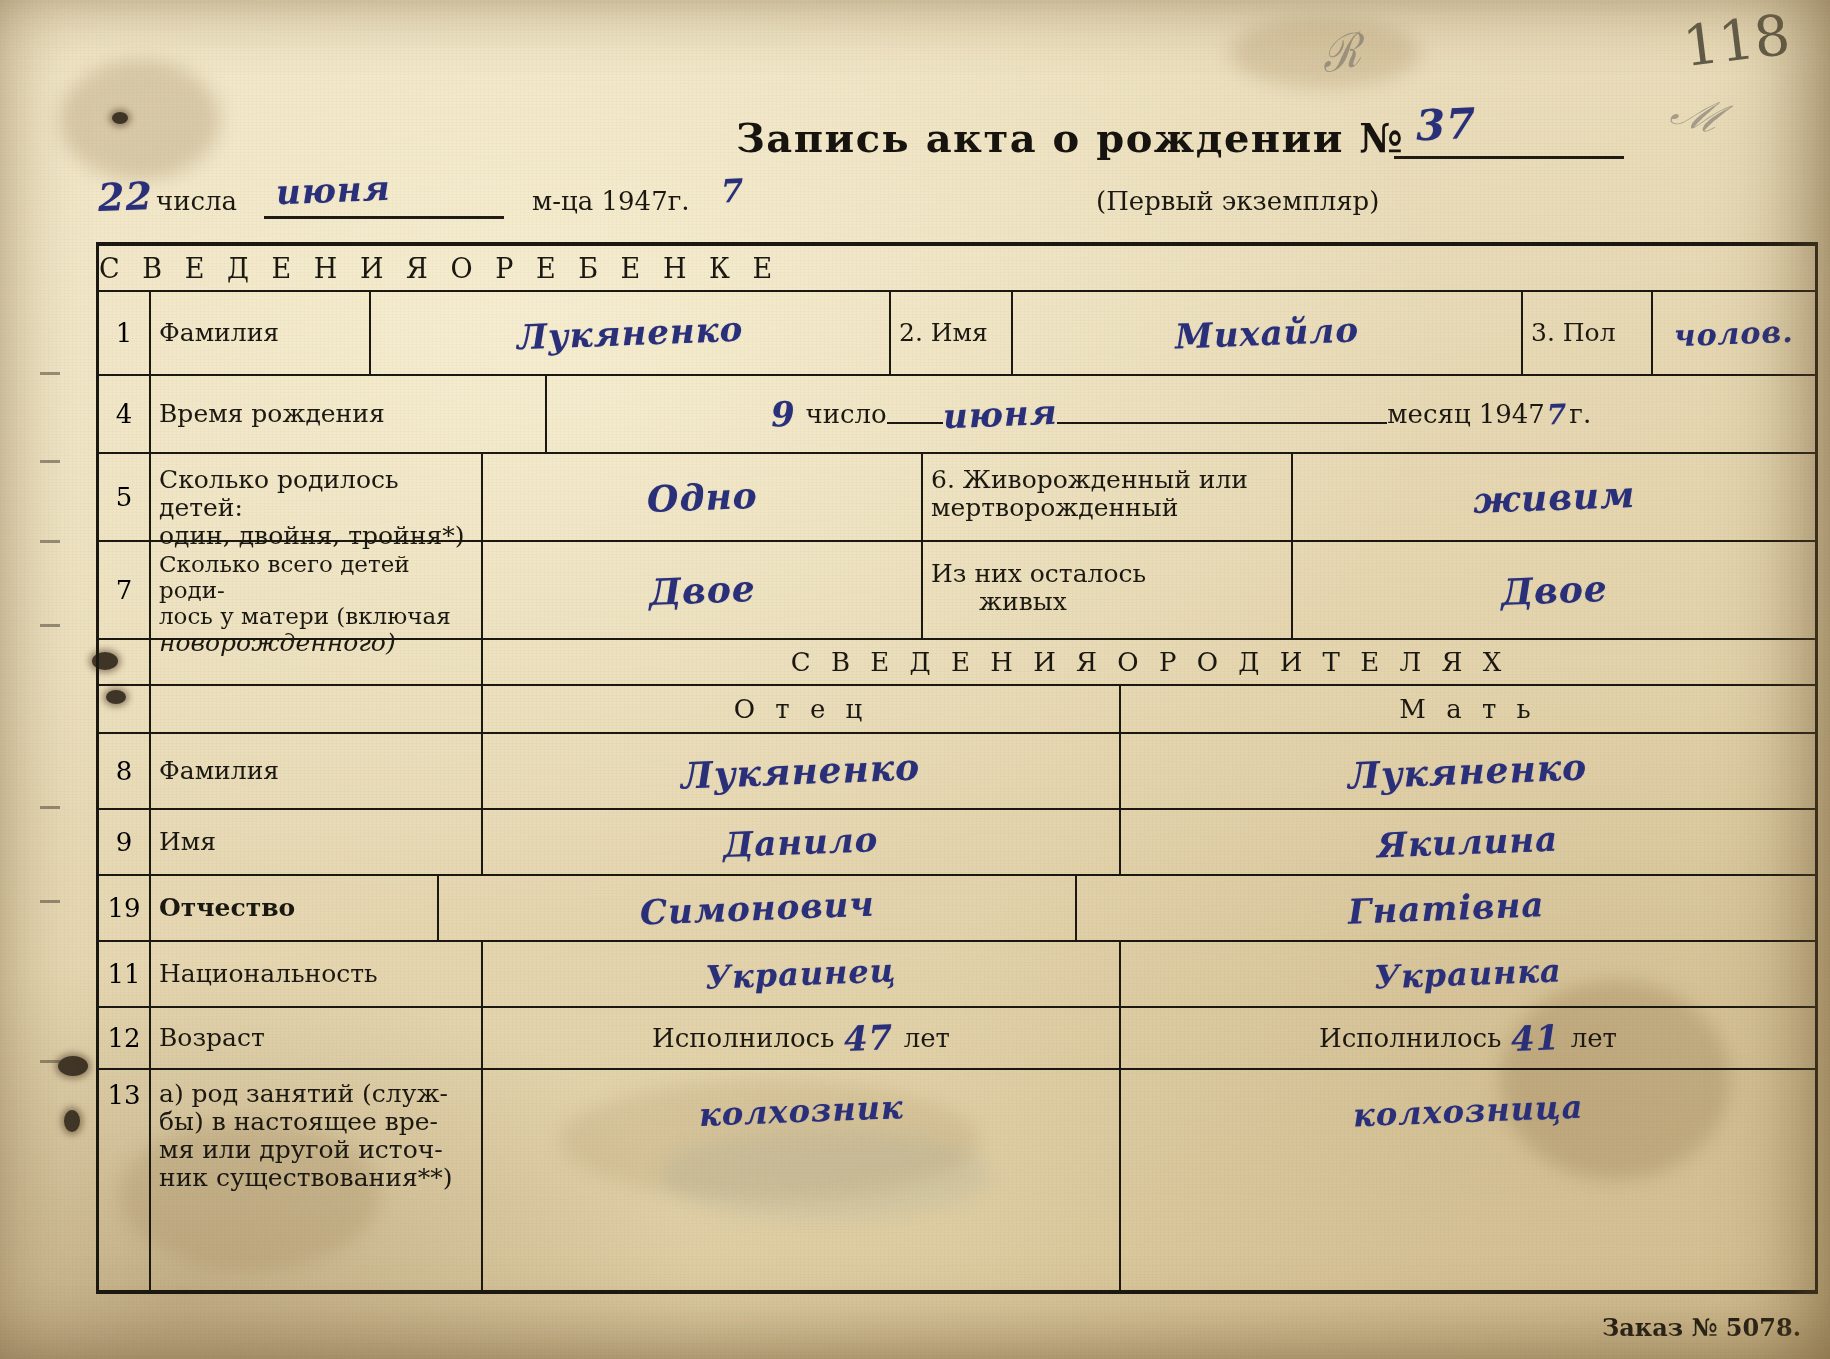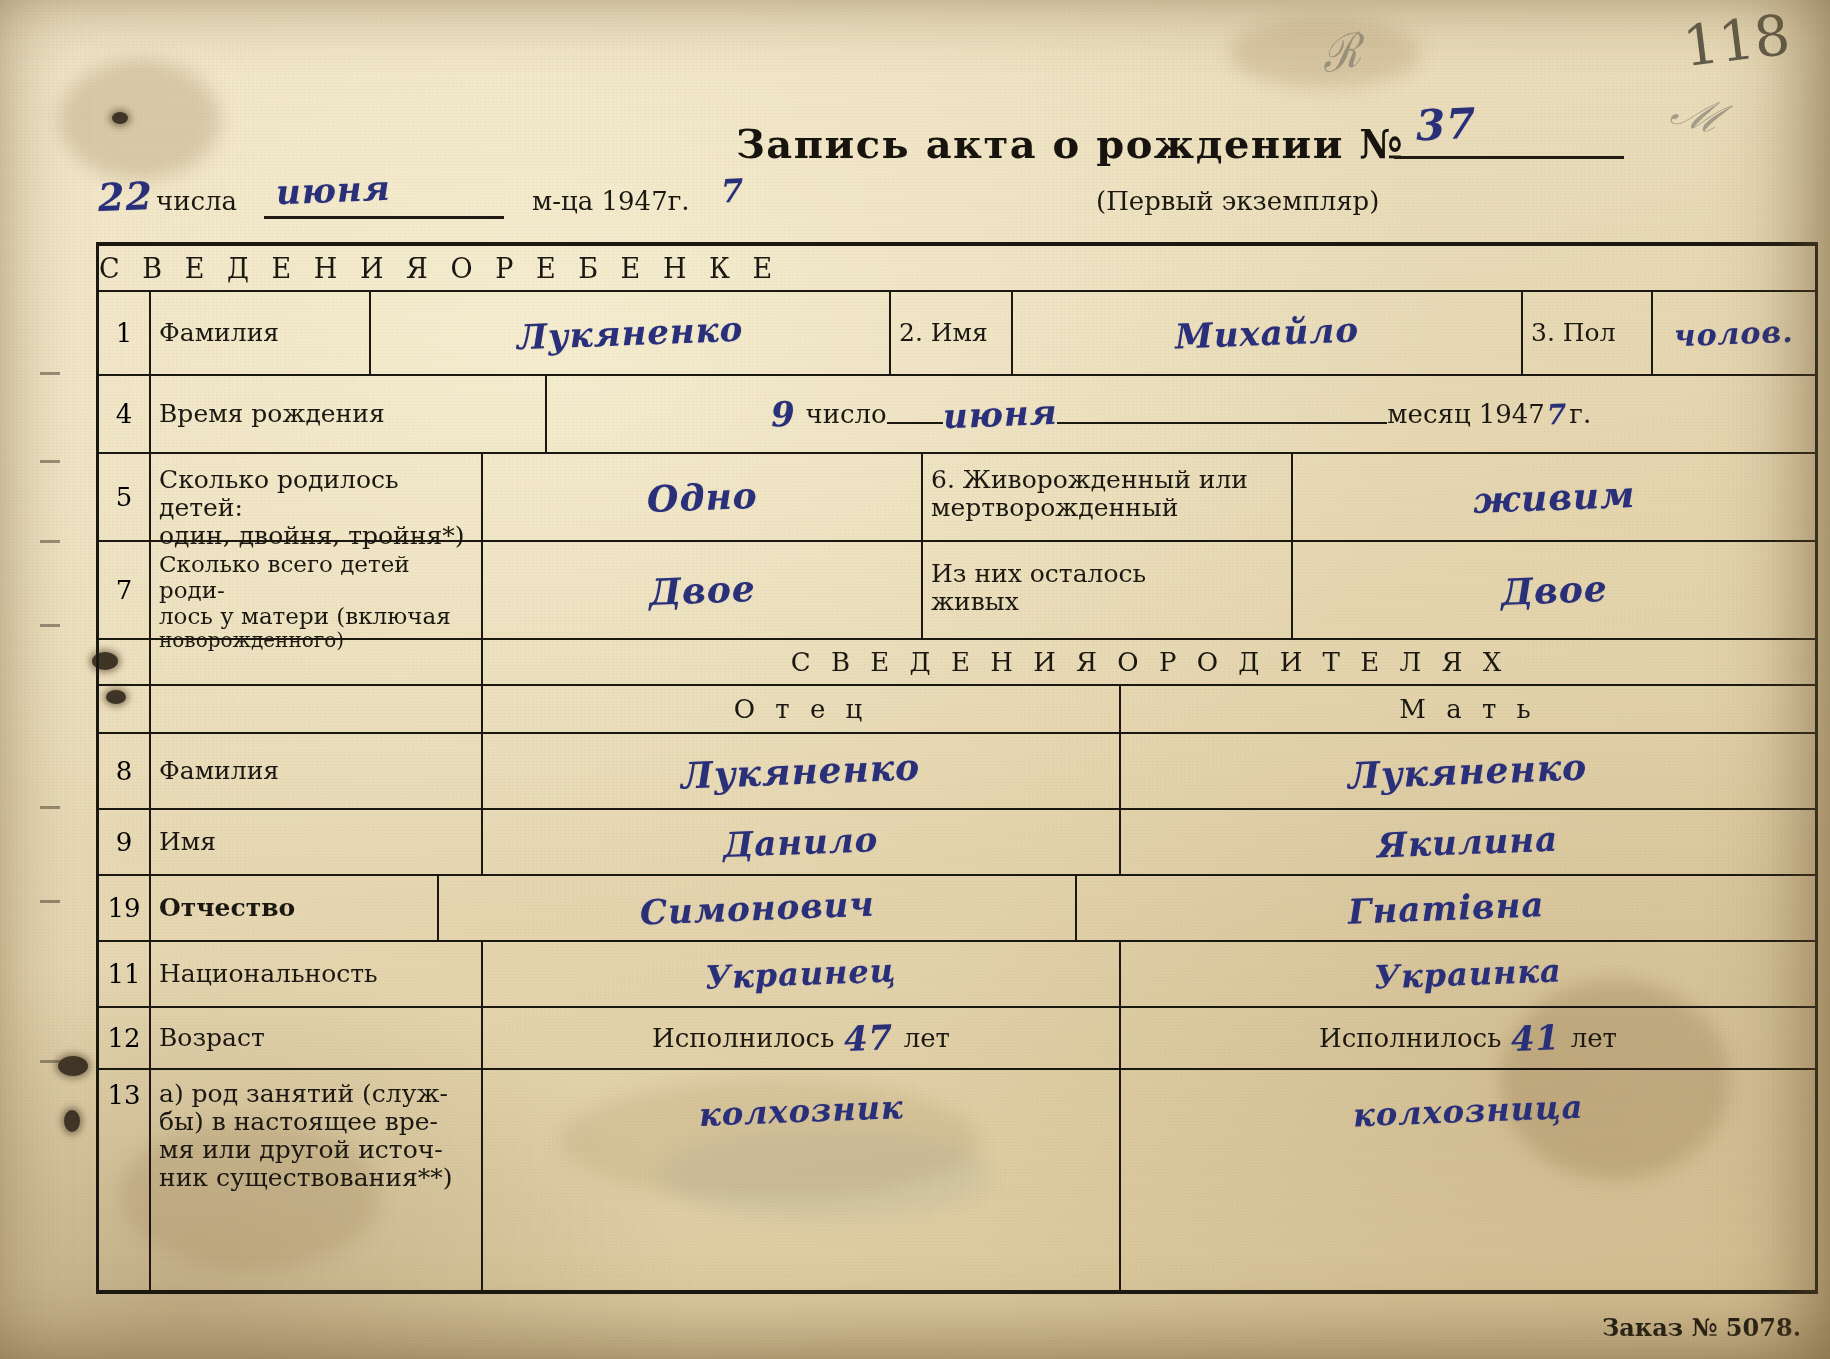--- a/index.html
+++ b/index.html
@@ -88,21 +88,21 @@
   
   #title-row {
     position: absolute;
     left: 0; top: 0;
     width: 1716px;
     height: 70px;
   }
   #title {
     position: absolute;
     left: 640px;
-    top: 20px;
+    top: 14px;
     font-family: "DejaVu Serif", serif;
     font-weight: 700;
     font-size: 40px;
     letter-spacing: 1.5px;
     color: #17140f;
     white-space: nowrap;
   }
   #title-num {
     position: absolute;
     left: 1320px;
@@ -351,28 +351,28 @@
         <div class="cell" style="flex:1;justify-content:center;">
           <span class="hw" style="font-size:36px;">живим</span>
         </div>
       </div>
 
       <div class="row" style="height:98px;">
         <div class="cell num vline">7</div>
         <div class="cell vline" style="width:332px;display:block;padding-top:10px;">
           <div class="lbl" style="padding-top:0;font-size:23px;">Сколько всего детей роди-</div>
           <div class="lbl" style="padding-top:0;font-size:23px;">лось у матери (включая</div>
-          <div class="lbl" style="padding-top:0;font-size:20px;">новорожденного)</div>
+          <div class="lbl" style="padding-top:0;font-size:25px;font-style:italic;">новорожденного)</div>
         </div>
         <div class="cell vline" style="width:440px;justify-content:center;">
           <span class="hw" style="font-size:36px;">Двое</span>
         </div>
         <div class="cell vline" style="width:370px;display:block;padding-top:18px;">
           <div class="lbl" style="padding-top:0;">Из них осталось</div>
-          <div class="lbl" style="padding-top:0;">живых</div>
+          <div class="lbl" style="padding-top:0;margin-left:48px;">живых</div>
         </div>
         <div class="cell" style="flex:1;justify-content:center;">
           <span class="hw" style="font-size:36px;">Двое</span>
         </div>
       </div>
 
       <div class="row" style="height:46px;">
         <div class="cell vline" style="width:52px;"></div>
         <div class="cell vline" style="width:332px;"></div>
         <div class="cell" style="flex:1;justify-content:center;">

